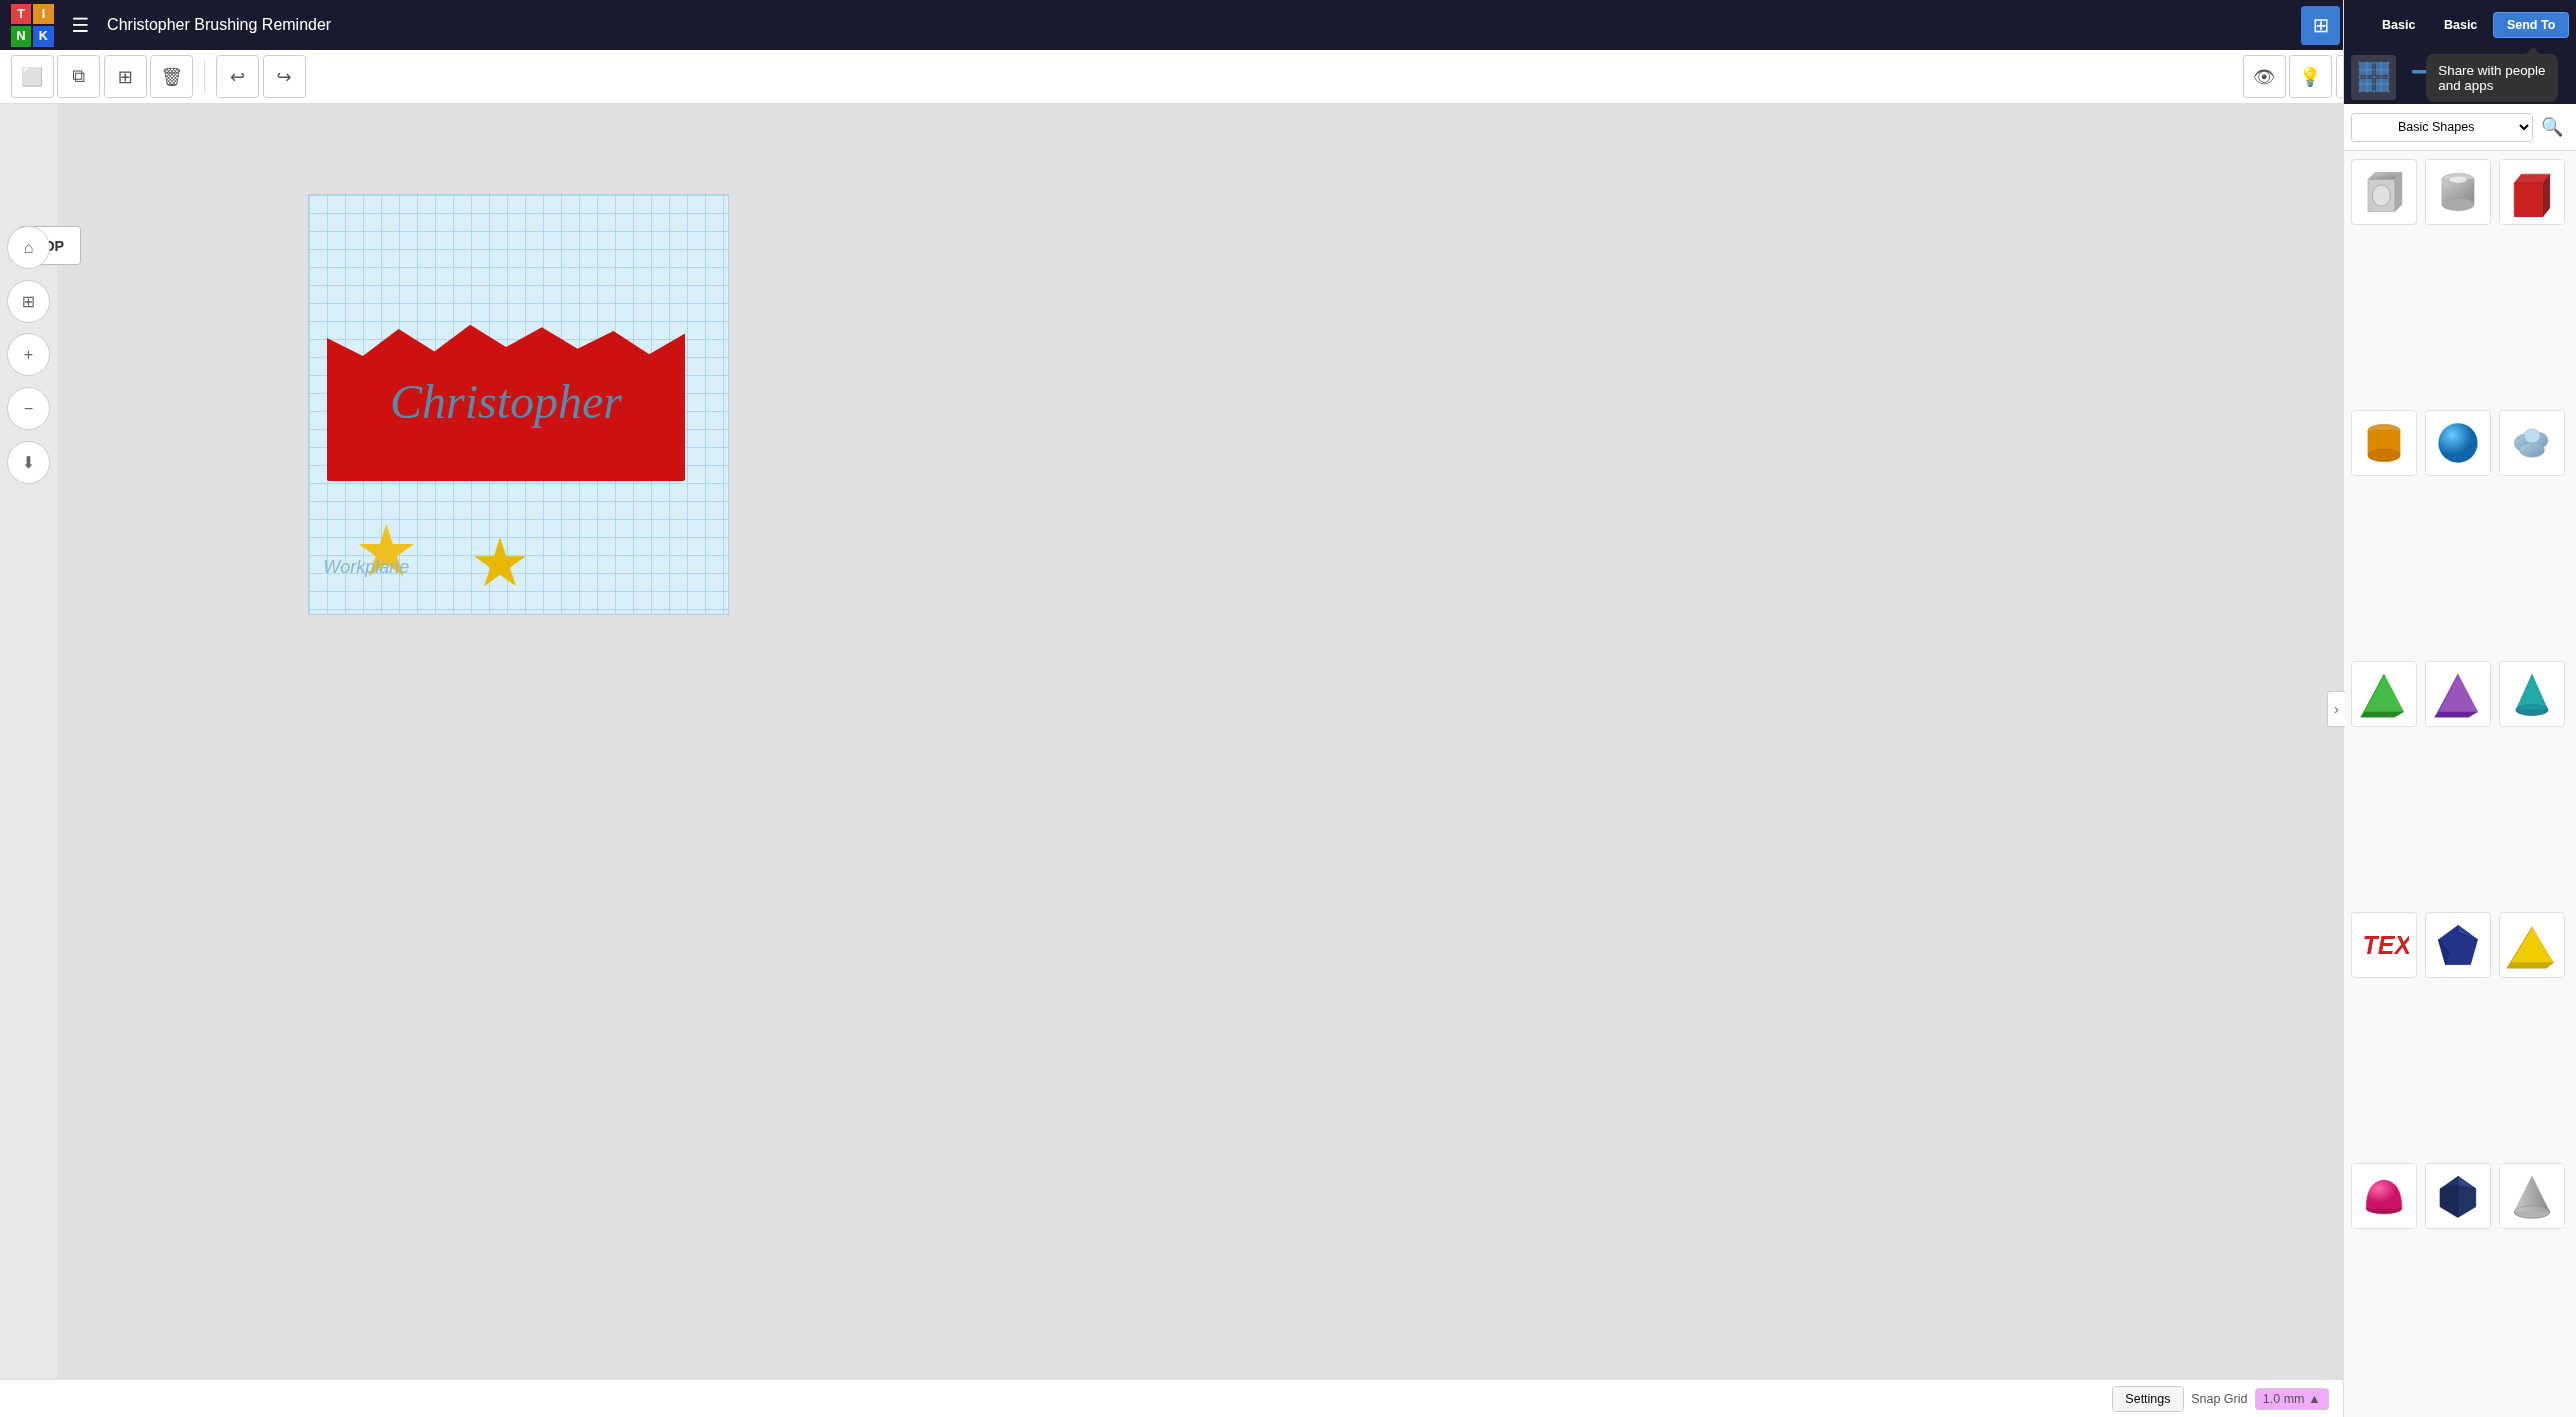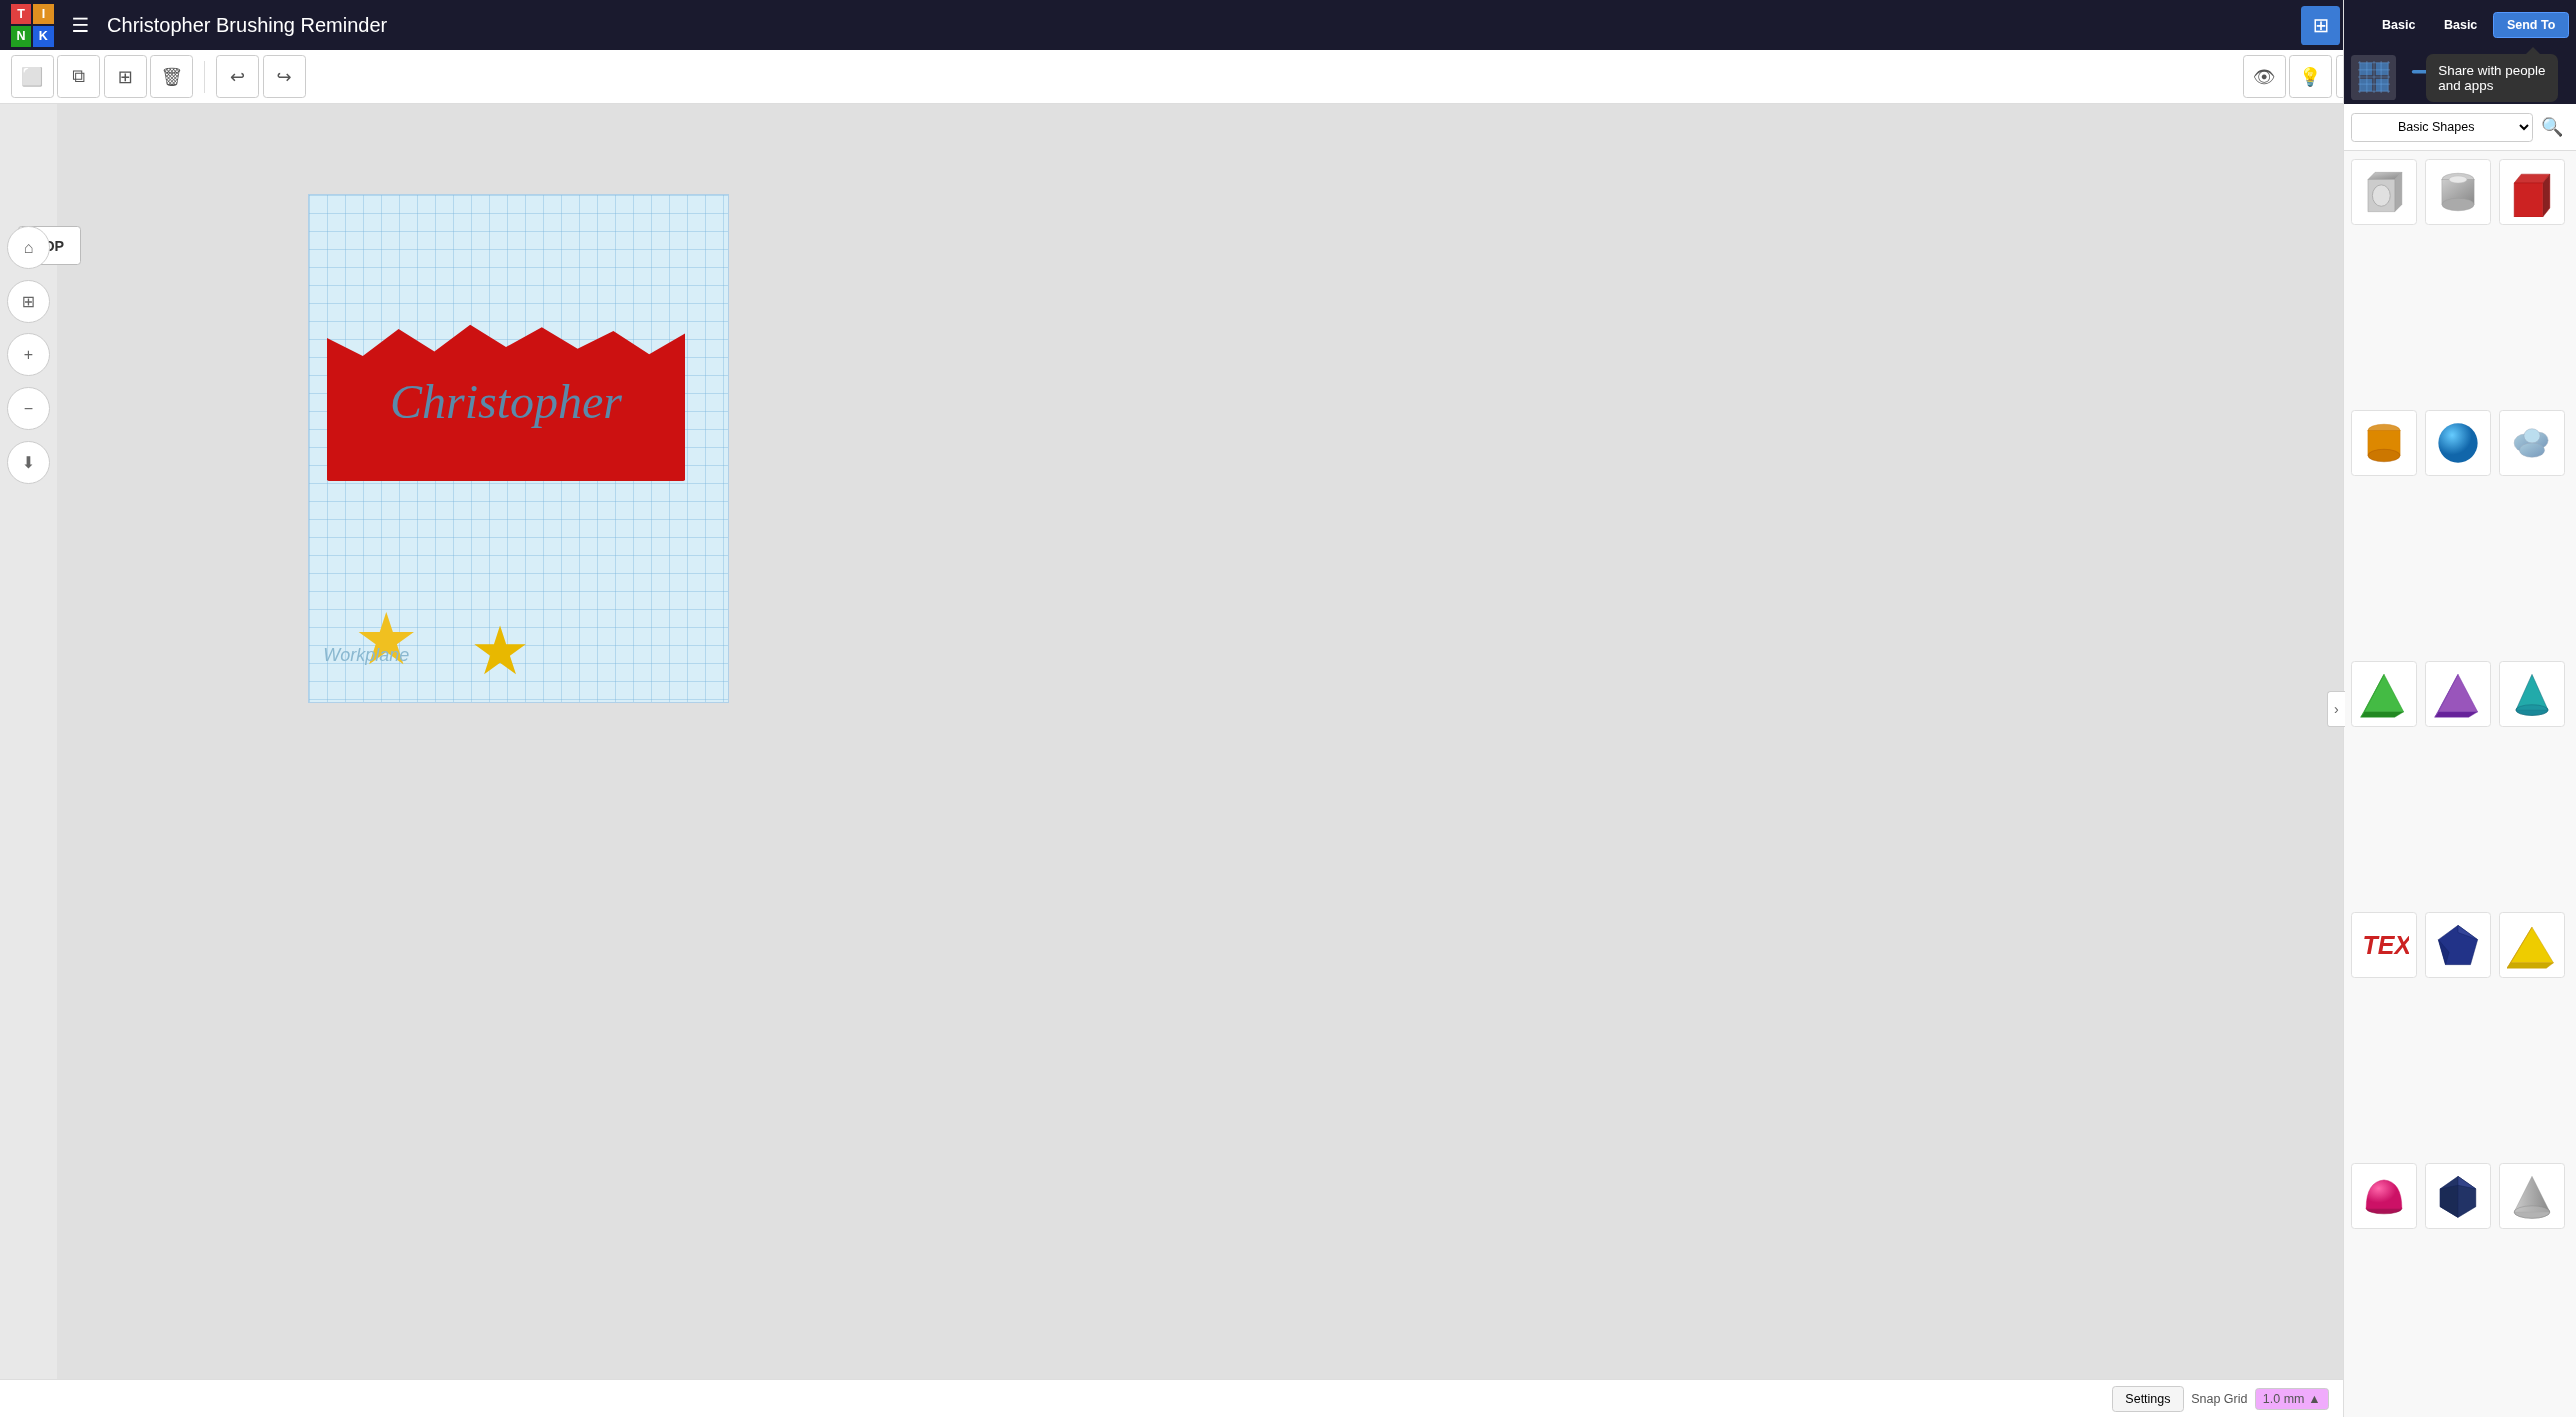--- a/index.html
+++ b/index.html
@@ -17,21 +17,21 @@
     #logo-box {
       width: 43px; height: 43px;
       display: grid; grid-template-columns: 1fr 1fr; gap: 1.8px;
     }
     .logo-cell { display: flex; align-items: center; justify-content: center; font-size: 12.5px; font-weight: bold; color: white; }
     .logo-t { background: #e04040; }
     .logo-i { background: #e09020; }
     .logo-n { background: #20a020; }
     .logo-k { background: #2060e0; }
     #menu-icon { color: white; font-size: 19.7px; cursor: pointer; margin-left: 7.2px; }
-    #project-title { color: white; font-size: 20px; margin-left: 7.2px; flex: 1; }
+    #project-title { color: white; font-size: 16px; margin-left: 7.2px; flex: 1; }
     .topbar-right { display: flex; align-items: center; gap: 7.2px; margin-left: auto; }
     .topbar-icon { width: 39px; height: 39px; border-radius: 3.6px; display: flex; align-items: center; justify-content: center; cursor: pointer; color: white; font-size: 19.7px; }
     .topbar-icon.active { background: #3a7bd5; }
     .avatar { width: 36px; height: 36px; border-radius: 50%; background: #8888cc; overflow: hidden; display: flex; align-items: center; justify-content: center; color: white; font-size: 16px; }
 
     
     #toolbar {
       display: flex;
       align-items: center;
       background: white;
@@ -224,21 +224,21 @@
       position: absolute;
       top: 0; left: 57px; right: 0; bottom: 0;
       background: #e0e0e0;
       overflow: hidden;
     }
 
     
     #grid-canvas {
       position: absolute;
       top: 90px; left: 251px;
-      width: 421px; height: 509px;
+      width: 421px; height: 421px;
       background: #d8eef8;
       border: 0.9px solid #b0d0e8;
     }
     .grid-lines {
       position: absolute; inset: 0;
       background-image:
         linear-gradient(rgba(120,180,220,0.4) 0.9px, transparent 0.9px),
         linear-gradient(90deg, rgba(120,180,220,0.4) 0.9px, transparent 0.9px);
       background-size: 18px 18px;
     }

